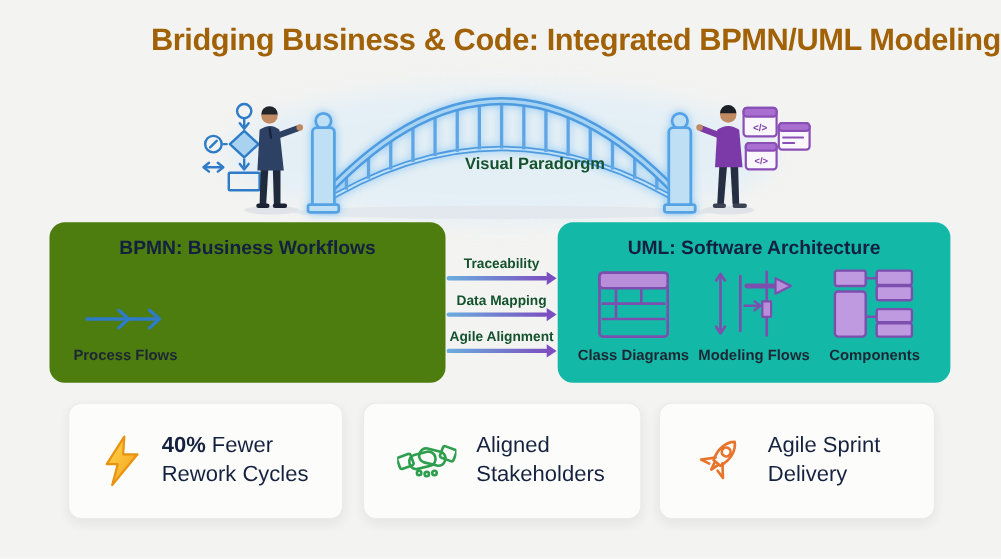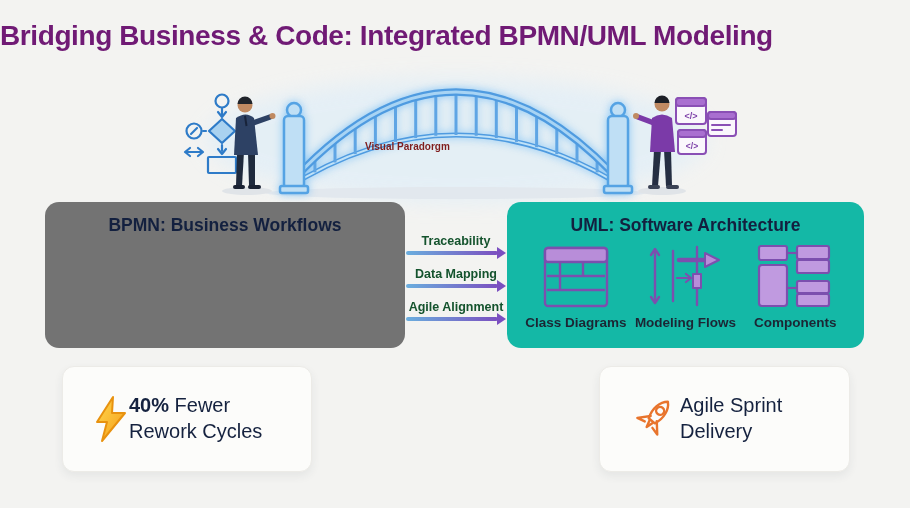--- a/index.html
+++ b/index.html
@@ -3,30 +3,30 @@
 <meta charset="utf-8">
 <style>
   html,body { margin:0; padding:0; }
   .canvas {
     position:relative; width:910px; height:508px;
     background:#f3f3f1; overflow:hidden;
     font-family:"Liberation Sans", sans-serif;
   }
   .title {
     position:absolute; top:20px; left:0; right:0;
-    text-align:left; font-size:28px; font-weight:700;
-    color:#701a75; letter-spacing:-0.4px;
+    text-align:right; font-size:28px; font-weight:700;
+    color:#a16207; letter-spacing:-0.4px;
   }
   .hero-art { position:absolute; left:0; top:0; width:910px; height:508px; }
   .bridge-label {
     position:absolute; left:365px; top:141px; width:185px;
-    text-align:left; font-size:10px; font-weight:700; color:#7f1d1d;
+    text-align:right; font-size:15px; font-weight:700; color:#14532d;
   }
   .panel { position:absolute; top:202px; height:146px; border-radius:14px; box-sizing:border-box; }
-  .panel-bpmn { left:45px; width:360px; background:#737373; }
+  .panel-bpmn { left:45px; width:360px; background:#4d7c0f; }
   .panel-uml  { left:507px; width:357px; background:#14b8a6; }
   .panel-title { text-align:center; margin-top:13px; font-size:17.5px; font-weight:700; color:#13203f; }
   .panel-items { display:flex; justify-content:space-between; padding:8px 14px 0; align-items:flex-end; }
   .panel-item { display:flex; flex-direction:column; align-items:center; width:110px; }
   .panel-item .ico { height:64px; display:flex; align-items:flex-end; justify-content:center; }
   .panel-item .lbl { margin-top:7px; font-size:13.5px; font-weight:600; color:#1c2634; white-space:nowrap; }
 
   .link-row { position:absolute; left:380px; width:152px; text-align:center; }
   .link-lbl { font-size:12.5px; font-weight:700; color:#14532d; white-space:nowrap; }
   .link-arrow {
@@ -35,21 +35,21 @@
   }
   .link-arrow::after {
     content:""; position:absolute; right:-8px; top:-4.5px;
     border-left:9px solid #7b4fc0; border-top:6px solid transparent; border-bottom:6px solid transparent;
   }
 
   .benefit {
     position:absolute; top:366px; height:106px; box-sizing:border-box;
     background:#fcfcfa; border:1px solid #ecebe7; border-radius:12px;
     box-shadow:0 4px 10px rgba(40,50,70,0.07);
-    display:flex; align-items:center; gap:0; padding-left:30px;
+    display:flex; align-items:center; gap:18px; padding-left:30px;
   }
   .benefit-1 { left:62px;  width:250px; }
   .benefit-2 { left:330px; width:253px; }
   .benefit-3 { left:599px; width:251px; }
   .benefit .txt { font-size:20px; font-weight:500; color:#15223f; line-height:1.28; }
   .benefit .txt b { font-weight:700; }
 </style>
 </head>
 <body>
 
@@ -155,20 +155,30 @@
     </g>
   </svg>
 
   <div class="title">Bridging Business &amp; Code: Integrated BPMN/UML Modeling</div>
 
   <div class="bridge-label">Visual Paradorgm</div>
 
   <div class="panel panel-bpmn">
     <div class="panel-title">BPMN: Business Workflows</div>
     <div class="panel-items">
+      <div class="panel-item">
+        <div class="ico">
+          <svg width="80" height="60" viewBox="0 0 80 60" fill="none" stroke="#2e7bc8" stroke-width="3" stroke-linecap="round" stroke-linejoin="round">
+            <line x1="5" y1="42" x2="70" y2="42"></line>
+            <path d="M 34 34 L 43 42 L 34 50"></path>
+            <path d="M 62 34 L 71 42 L 62 50"></path>
+          </svg>
+        </div>
+        <div class="lbl">Process Flows</div>
+      </div>
     </div>
   </div>
 
   <div class="link-row" style="top:231px">
     <span class="link-lbl">Traceability</span>
   </div>
   <div class="link-arrow" style="top:251px"></div>
 
   <div class="link-row" style="top:264px">
     <span class="link-lbl">Data Mapping</span>
@@ -240,20 +250,35 @@
         </linearGradient>
       </defs>
       <path d="M 20 2 L 4 27 L 14 27 L 9 46 L 32 18 L 19 18 Z" fill="url(#lg)" stroke="#e8920f" stroke-width="2" stroke-linejoin="round"></path>
     </svg>
     <div class="txt">
       <div><b>40%</b><span> Fewer</span></div>
       <div>Rework Cycles</div>
     </div>
   </div>
 
+  <div class="benefit benefit-2">
+    <svg width="54" height="42" viewBox="0 0 54 40" fill="none" stroke="#2e9e4f" stroke-width="2.4" stroke-linejoin="round" stroke-linecap="round">
+      <rect x="1" y="15" width="13" height="11" rx="2" transform="rotate(-20 7.5 20.5)"></rect>
+      <rect x="40" y="8" width="13" height="11" rx="2" transform="rotate(20 46.5 13.5)"></rect>
+      <rect x="11" y="13" width="24" height="13" rx="6" transform="rotate(-14 23 19.5)"></rect>
+      <rect x="20" y="10" width="24" height="13" rx="6" transform="rotate(14 32 16.5)"></rect>
+      <circle cx="20" cy="31" r="2"></circle>
+        <circle cx="27" cy="32" r="2"></circle>
+        <circle cx="34" cy="31" r="2"></circle>
+    </svg>
+    <div class="txt">
+      <div><b></b><span>Aligned</span></div>
+      <div>Stakeholders</div>
+    </div>
+  </div>
 
   <div class="benefit benefit-3">
     <svg width="50" height="50" viewBox="0 0 50 50" fill="none" stroke="#e8742c" stroke-width="2.4" stroke-linejoin="round" stroke-linecap="round">
       <g transform="rotate(40 25 23)">
         <path d="M 25 3 C 31 8 33 18 29 28 L 21 28 C 17 18 19 8 25 3 Z"></path>
         <circle cx="25" cy="15" r="4"></circle>
         <path d="M 21 25 L 12 35 L 20 33"></path>
         <path d="M 29 25 L 38 35 L 30 33"></path>
         <path d="M 23 29 L 25 36 L 27 29"></path>
       </g>

